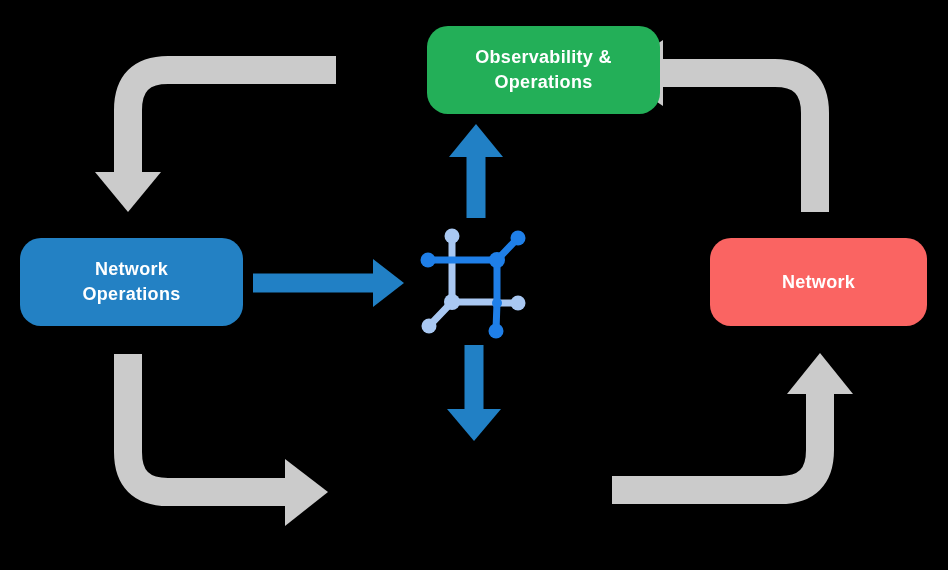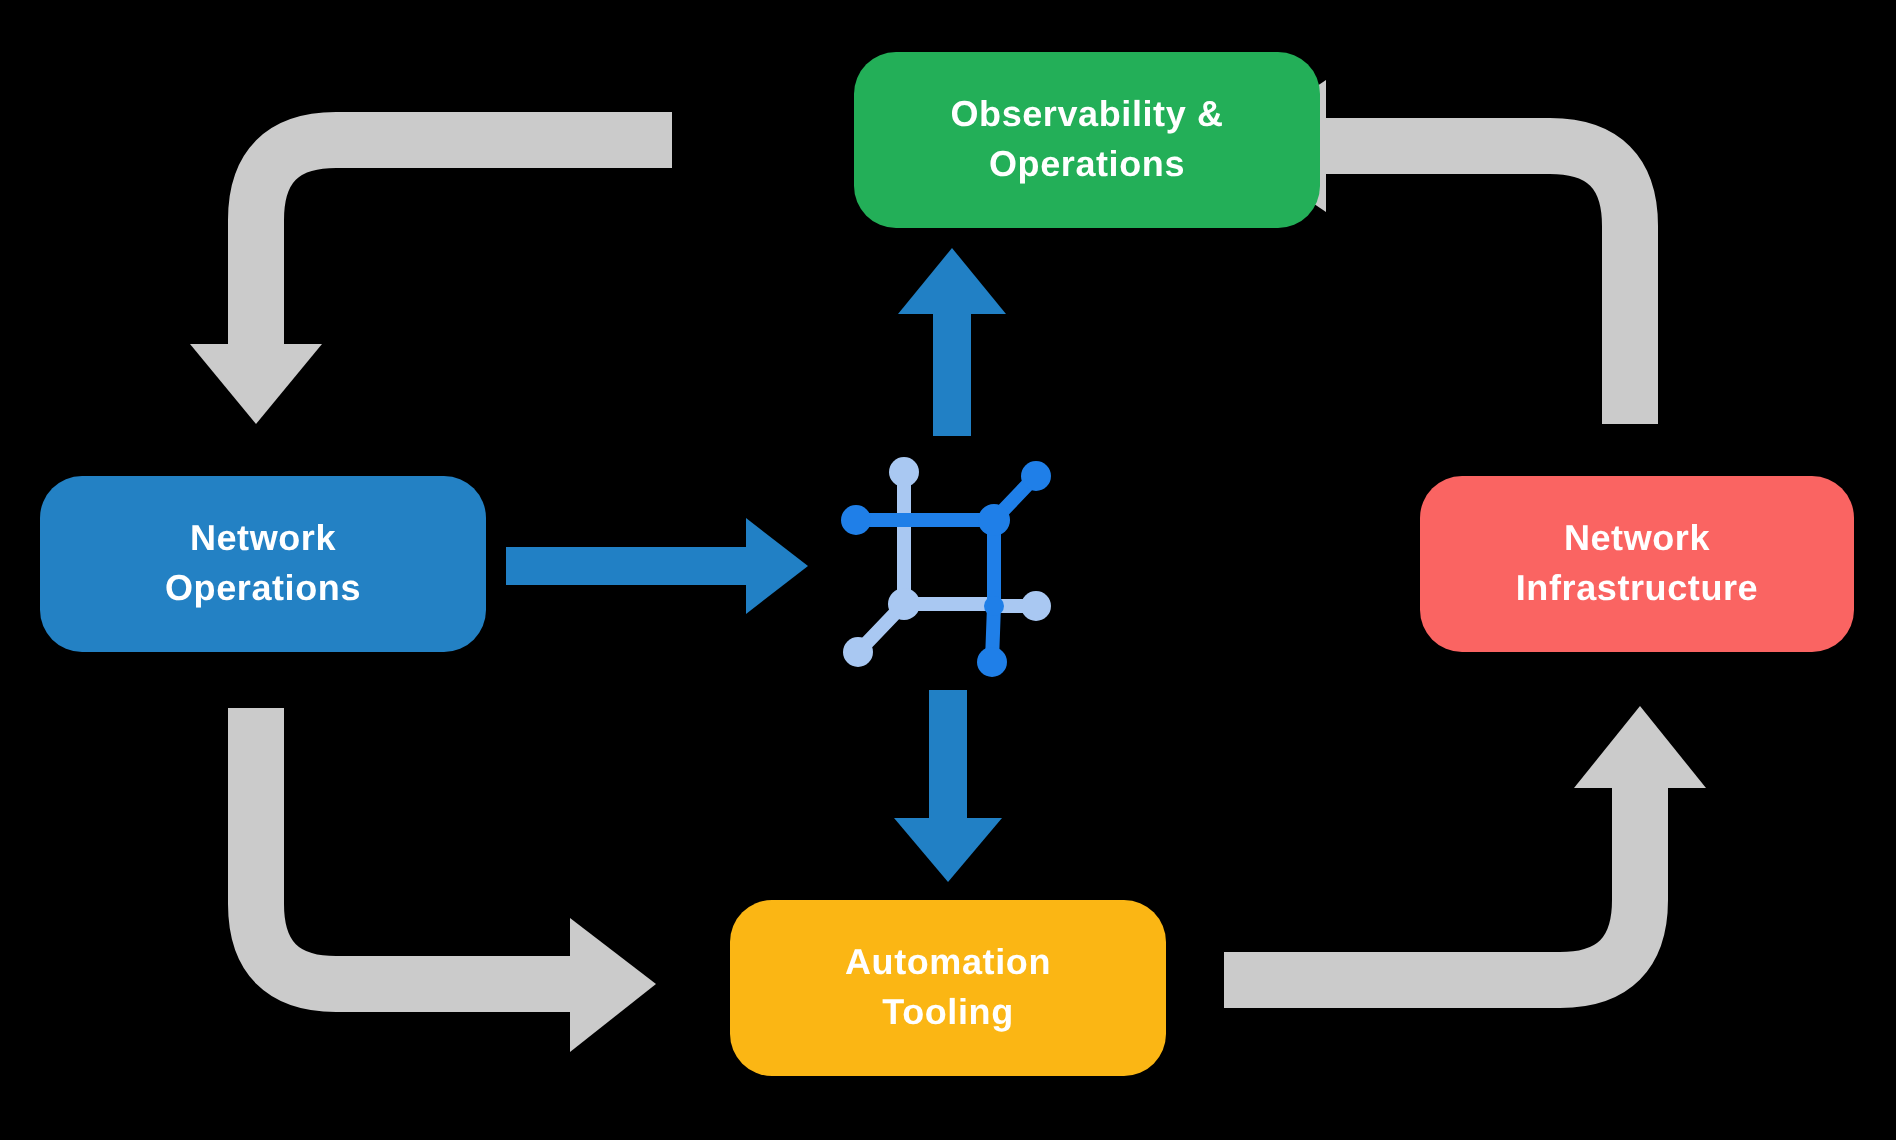--- a/index.html
+++ b/index.html
@@ -120,21 +120,16 @@
     <span>Operations</span>
   </div>
 
   <div class="node-box box-operations" style="background-color: rgb(35, 129, 196);">
     <span>Network</span>
     <span>Operations</span>
   </div>
 
   <div class="node-box box-infrastructure" style="background-color: rgb(250, 100, 98);">
     <span>Network</span>
-    <span>Infrastructure</span>
   </div>
 
-  <div class="node-box box-tooling" style="background-color: rgb(251, 182, 20);">
-    <span>Automation</span>
-    <span>Tooling</span>
-  </div>
 
 </div>
 
 </body></html>

